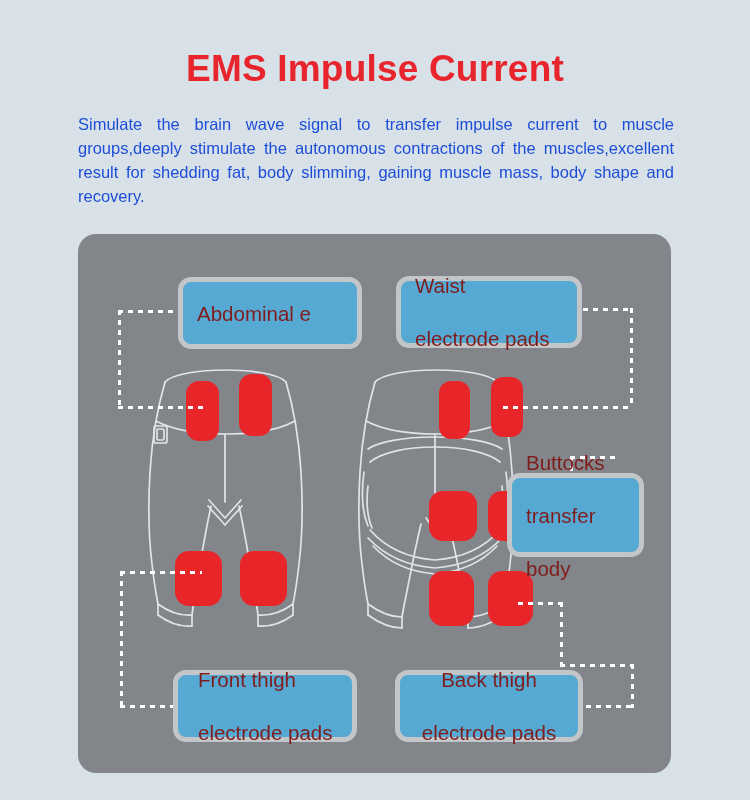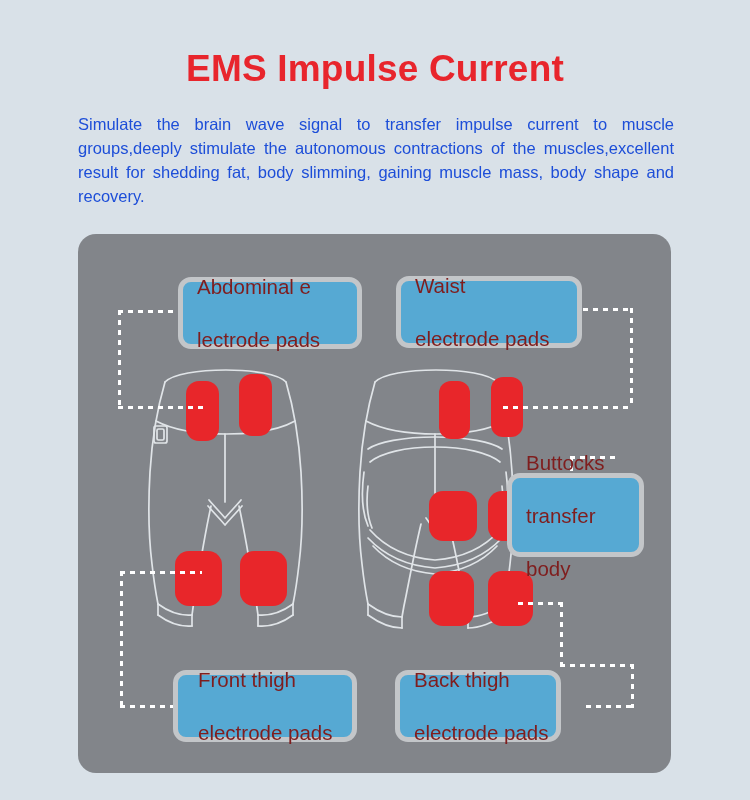--- a/index.html
+++ b/index.html
@@ -84,21 +84,21 @@
     gap: 28px;
   }
   .callout .ln {
     white-space: pre;
   }
 
   #callout-abdominal { left: 100px; top: 43px;  width: 184px; height: 72px; }
   #callout-waist     { left: 318px; top: 42px;  width: 186px; height: 72px; }
   #callout-buttocks  { left: 429px; top: 239px; width: 137px; height: 84px; }
   #callout-frontthigh{ left: 95px;  top: 436px; width: 184px; height: 72px; padding-left: 20px; }
-  #callout-backthigh { left: 317px; top: 436px; width: 166px; height: 72px; }
+  #callout-backthigh { left: 317px; top: 436px; width: 188px; height: 72px; text-align: center; }
 
   
   #shorts-illustration {
     position: absolute;
     left: 0;
     top: 0;
     width: 593px;
     height: 539px;
   }
   .pad {
@@ -220,21 +220,20 @@
   <div class="conn conn-h" style="left:42px;  top:471px; width:60px;"></div>
 
   <div class="conn conn-h" style="left:440px; top:368px; width:45px;"></div>
   <div class="conn conn-v" style="left:482px; top:368px; height:65px;"></div>
   <div class="conn conn-h" style="left:482px; top:430px; width:74px;"></div>
   <div class="conn conn-v" style="left:553px; top:430px; height:44px;"></div>
   <div class="conn conn-h" style="left:508px; top:471px; width:48px;"></div>
 
   <div class="callout" id="callout-abdominal">
     <span class="ln">Abdominal e</span>
-    <span class="ln">lectrode pads</span>
   </div>
 
   <div class="callout" id="callout-waist">
     <span class="ln">Waist</span>
     <span class="ln">electrode pads</span>
   </div>
 
   <div class="callout" id="callout-buttocks">
     <span class="ln">Buttocks</span>
     <span class="ln">transfer</span>

